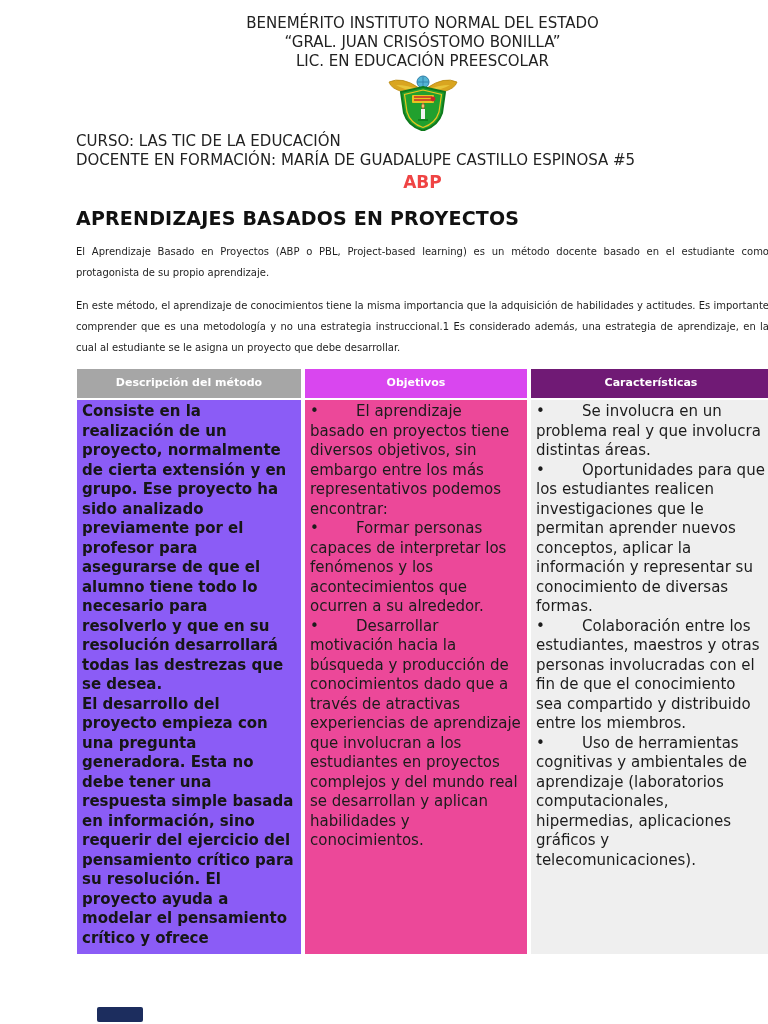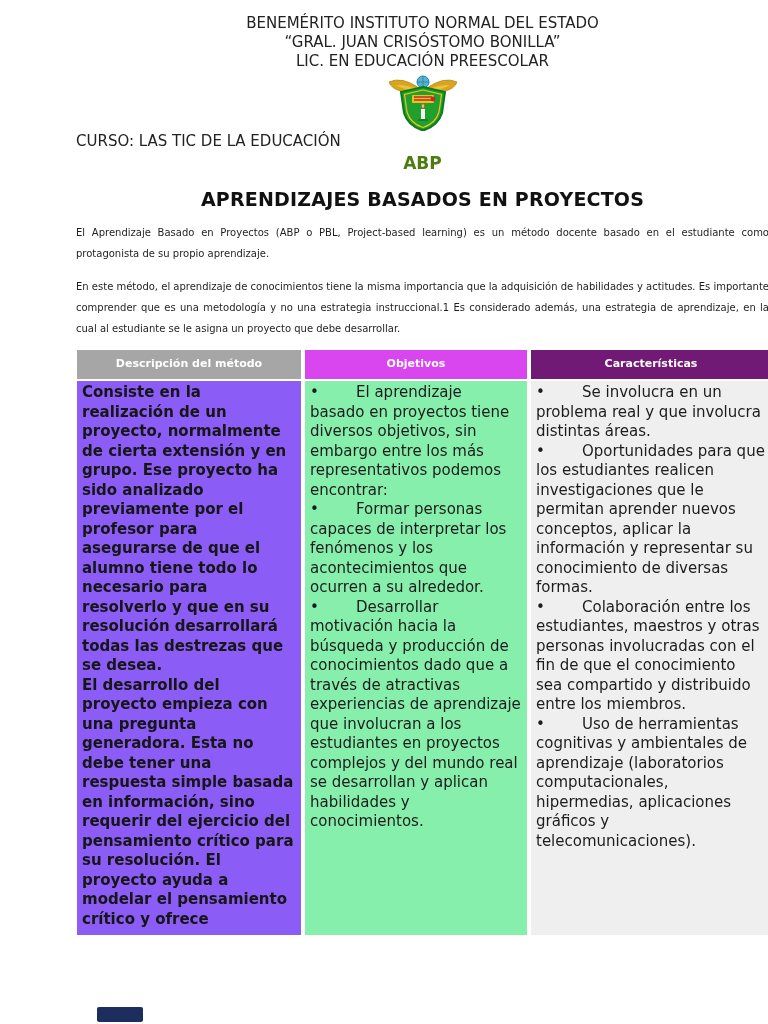--- a/index.html
+++ b/index.html
@@ -9,22 +9,22 @@
     font-family: "DejaVu Sans", sans-serif;
     color: #1c1c1c;
     position: relative;
     overflow: hidden;
   }
   .page { width: 768px; height: 1024px; padding: 14px 37px 0 38px; position: relative; margin-left: 38px; }
 
   .inst-line { text-align: center; font-size: 15px; line-height: 19px; color: #222; }
   .logo-wrap { text-align: center; margin: 2px 0 1px 0; height: 58px; }
   .meta-line { text-align: left; font-size: 15px; line-height: 19px; color: #222; }
-  .abp { text-align: center; font-size: 17px; font-weight: bold; line-height: 22px; margin-top: 1px; color: #4d7c0f; }
-  .doc-title { text-align: center; font-size: 19px; font-weight: bold; margin-top: 14px; letter-spacing: 0.2px; color: #111; }
+  .abp { text-align: center; font-size: 17px; font-weight: bold; line-height: 22px; margin-top: 1px; color: #ef4444; }
+  .doc-title { text-align: left; font-size: 19px; font-weight: bold; margin-top: 14px; letter-spacing: 0.2px; color: #111; }
 
   .para {
     font-size: 10px; line-height: 21px; text-align: justify;
     margin-top: 12px; color: #1e1e1e;
   }
 
   table.abp-table {
     width: 700px; margin-left: -3px; margin-top: 9px;
     border-collapse: separate; border-spacing: 4px 2px;
     table-layout: fixed;
@@ -76,20 +76,21 @@
       <path d="M32 24 h18 M32 27 h18" stroke="#c62828" stroke-width="1.4"></path>
       <circle cx="51" cy="26" r="2.4" fill="#c62828"></circle>
 
       <rect x="39" y="36" width="4" height="10" fill="#f2f2f2"></rect>
       <path d="M41 30 Q44 33 41 36 Q38 33 41 30 Z" fill="#f6e27a" stroke="#c62828" stroke-width="0.6"></path>
       <path d="M36 47 h10" stroke="#0e7a1c" stroke-width="1.5"></path>
     </svg>
   </div>
 
   <div class="meta-line">CURSO: LAS TIC DE LA EDUCACIÓN</div>
+  <div class="meta-line">DOCENTE EN FORMACIÓN: MARÍA DE GUADALUPE CASTILLO ESPINOSA #5</div>
   <div class="abp">ABP</div>
 
   <div class="doc-title">APRENDIZAJES BASADOS EN PROYECTOS</div>
 
   <p class="para">El Aprendizaje Basado en Proyectos (ABP o PBL, Project-based learning) es un método docente basado en el estudiante como protagonista de su propio aprendizaje.</p>
   <p class="para">En este método, el aprendizaje de conocimientos tiene la misma importancia que la adquisición de habilidades y actitudes. Es importante comprender que es una metodología y no una estrategia instruccional.1 Es considerado además, una estrategia de aprendizaje, en la cual al estudiante se le asigna un proyecto que debe desarrollar.</p>
 
   <table class="abp-table">
     <colgroup>
         <col class="w1">
@@ -102,21 +103,21 @@
         <th style="background: #d946ef;">Objetivos</th>
         <th style="background: #701a75;">Características</th>
       </tr>
     </thead>
     <tbody>
       <tr>
         <td class="c1" style="background: #8b5cf6;">
             <p class="cell-par">Consiste en la realización de un proyecto, normalmente de cierta extensión y en grupo. Ese proyecto ha sido analizado previamente por el profesor para asegurarse de que el alumno tiene todo lo necesario para resolverlo y que en su resolución desarrollará todas las destrezas que se desea.</p>
             <p class="cell-par">El desarrollo del proyecto empieza con una pregunta generadora. Esta no debe tener una respuesta simple basada en información, sino requerir del ejercicio del pensamiento crítico para su resolución. El proyecto ayuda a modelar el pensamiento crítico y ofrece</p>
           </td>
-        <td class="c2" style="background: #86efac;">
+        <td class="c2" style="background: #ec4899;">
             <p class="cell-par"><span class="bullet">•</span>El aprendizaje basado en proyectos tiene diversos objetivos, sin embargo entre los más representativos podemos encontrar:</p>
             <p class="cell-par"><span class="bullet">•</span>Formar personas capaces de interpretar los fenómenos y los acontecimientos que ocurren a su alrededor.</p>
             <p class="cell-par"><span class="bullet">•</span>Desarrollar motivación hacia la búsqueda y producción de conocimientos dado que a través de atractivas experiencias de aprendizaje que involucran a los estudiantes en proyectos complejos y del mundo real se desarrollan y aplican habilidades y conocimientos.</p>
           </td>
         <td class="c3" style="background: rgb(239, 239, 239);">
             <p class="cell-par"><span class="bullet">•</span>Se involucra en un problema real y que involucra distintas áreas.</p>
             <p class="cell-par"><span class="bullet">•</span>Oportunidades para que los estudiantes realicen investigaciones que le permitan aprender nuevos conceptos, aplicar la información y representar su conocimiento de diversas formas.</p>
             <p class="cell-par"><span class="bullet">•</span>Colaboración entre los estudiantes, maestros y otras personas involucradas con el fin de que el conocimiento sea compartido y distribuido entre los miembros.</p>
             <p class="cell-par"><span class="bullet">•</span>Uso de herramientas cognitivas y ambientales de aprendizaje (laboratorios computacionales, hipermedias, aplicaciones gráficos y telecomunicaciones).</p>
           </td>

